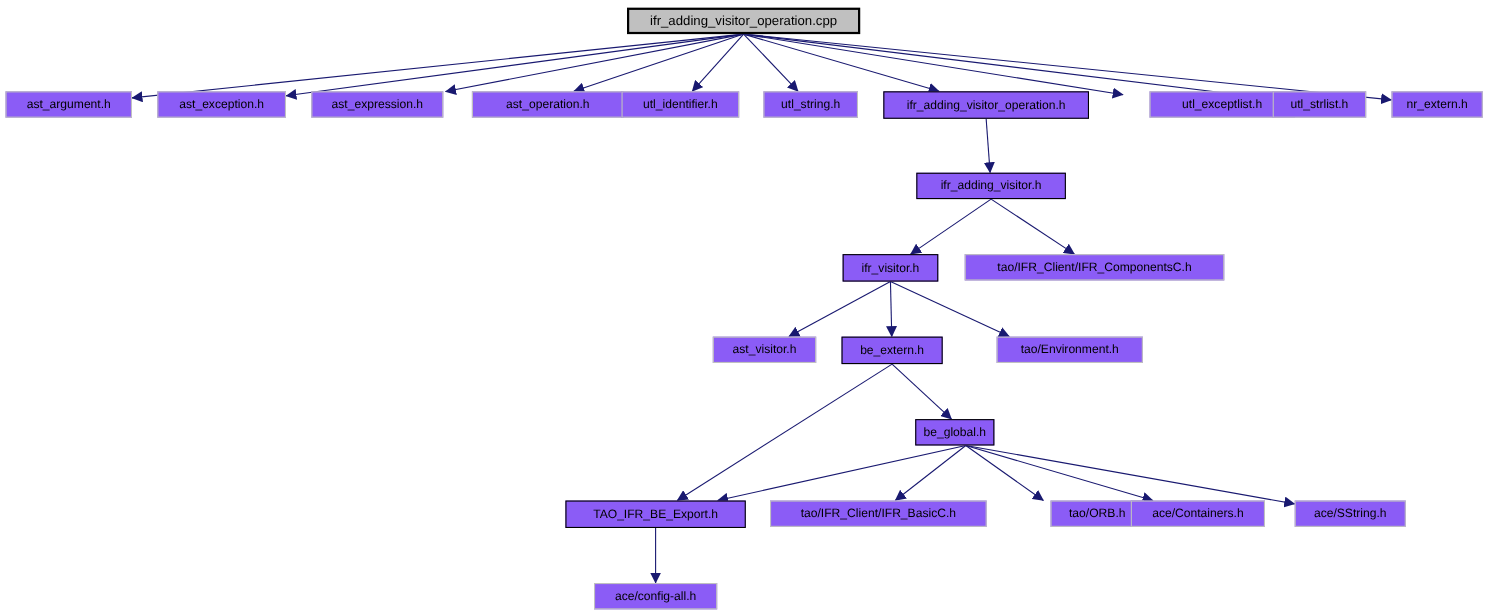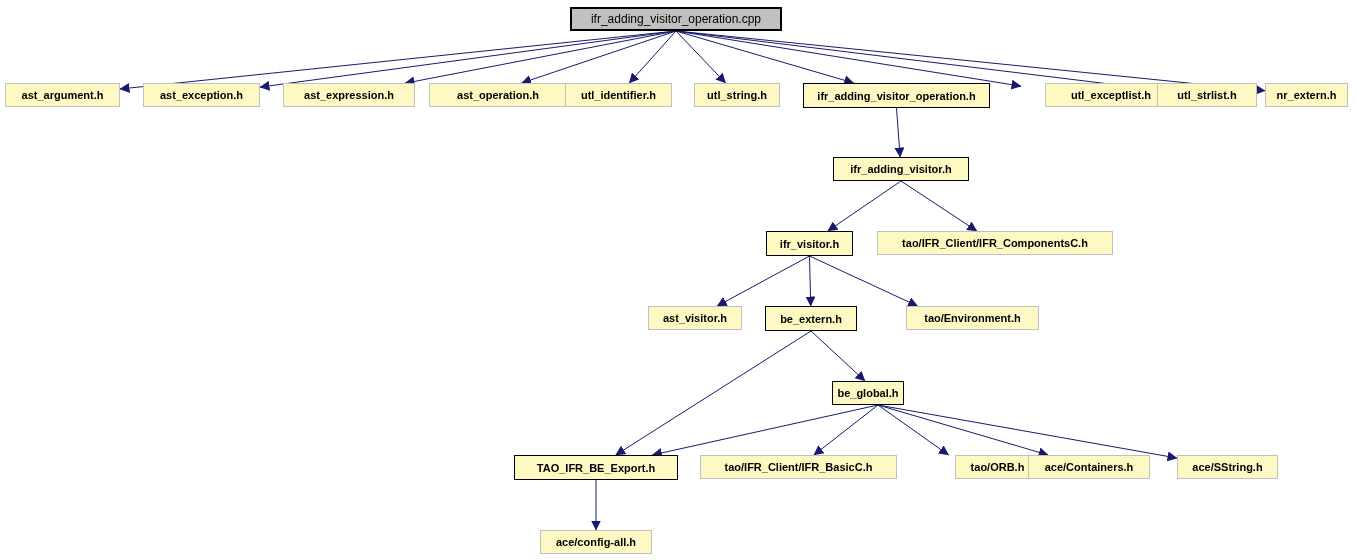--- a/index.html
+++ b/index.html
@@ -21,25 +21,25 @@
     top: 0;
     width: 1357px;
     height: 560px;
   }
   .node {
     position: absolute;
     display: flex;
     align-items: center;
     justify-content: center;
     box-sizing: border-box;
-    background: #fef9c3;
+    background: #8b5cf6;
     border: 1px solid #c0c0c0;
     color: #000000;
     font-size: 11px;
-    font-weight: bold;
+    font-weight: normal;
     white-space: nowrap;
     cursor: pointer;
     z-index: 2;
   }
   .node.highlight {
     border: 1px solid #000000;
   }
   .node.root {
     border: 2px solid #000000;
     background: #c0c0c0;
@@ -87,27 +87,27 @@
         <line x1="878" y1="405" x2="948.5645161290322" y2="455" class="edge-line" stroke="#191970" marker-end="url(#arrowhead)"></line>
         <line x1="878" y1="405" x2="1048.1612903225807" y2="455" class="edge-line" stroke="#191970" marker-end="url(#arrowhead)"></line>
         <line x1="878" y1="405" x2="1177" y2="458.0414878397711" class="edge-line" stroke="#191970" marker-end="url(#arrowhead)"></line>
         <line x1="596" y1="480" x2="596" y2="530" class="edge-line" stroke="#191970" marker-end="url(#arrowhead)"></line>
       </g>
   </svg>
   <div id="node-layer">
       <div class="node root" style="left: 570px; top: 7px; width: 212px; height: 24px;">ifr_adding_visitor_operation.cpp</div>
       <div class="node" style="left: 5px; top: 83px; width: 115px; height: 24px;">ast_argument.h</div>
       <div class="node" style="left: 143px; top: 83px; width: 117px; height: 24px;">ast_exception.h</div>
-      <div class="node" style="left: 283px; top: 83px; width: 132px; height: 24px;">ast_expression.h</div>
+      <div class="node" style="left: 283px; top: 83px; width: 120px; height: 24px;">ast_expression.h</div>
       <div class="node" style="left: 429px; top: 83px; width: 138px; height: 24px;">ast_operation.h</div>
       <div class="node" style="left: 565px; top: 83px; width: 107px; height: 24px;">utl_identifier.h</div>
       <div class="node" style="left: 694px; top: 83px; width: 86px; height: 24px;">utl_string.h</div>
       <div class="node highlight" style="left: 803px; top: 83px; width: 187px; height: 25px;">ifr_adding_visitor_operation.h</div>
       <div class="node" style="left: 1045px; top: 83px; width: 132px; height: 24px;">utl_exceptlist.h</div>
-      <div class="node" style="left: 1157px; top: 83px; width: 100px; height: 24px;">utl_strlist.h</div>
+      <div class="node" style="left: 1157px; top: 83px; width: 85px; height: 24px;">utl_strlist.h</div>
       <div class="node" style="left: 1265px; top: 83px; width: 83px; height: 24px;">nr_extern.h</div>
       <div class="node highlight" style="left: 833px; top: 157px; width: 136px; height: 24px;">ifr_adding_visitor.h</div>
       <div class="node highlight" style="left: 766px; top: 231px; width: 87px; height: 25px;">ifr_visitor.h</div>
       <div class="node" style="left: 877px; top: 231px; width: 236px; height: 24px;">tao/IFR_Client/IFR_ComponentsC.h</div>
       <div class="node" style="left: 648px; top: 306px; width: 94px; height: 24px;">ast_visitor.h</div>
       <div class="node highlight" style="left: 765px; top: 306px; width: 92px; height: 25px;">be_extern.h</div>
       <div class="node" style="left: 877px; top: 306px; width: 133px; height: 24px; margin-left: 29px;">tao/Environment.h</div>
       <div class="node highlight" style="left: 832px; top: 381px; width: 72px; height: 24px;">be_global.h</div>
       <div class="node highlight" style="left: 514px; top: 455px; width: 164px; height: 25px;">TAO_IFR_BE_Export.h</div>
       <div class="node" style="left: 700px; top: 455px; width: 197px; height: 24px;">tao/IFR_Client/IFR_BasicC.h</div>

